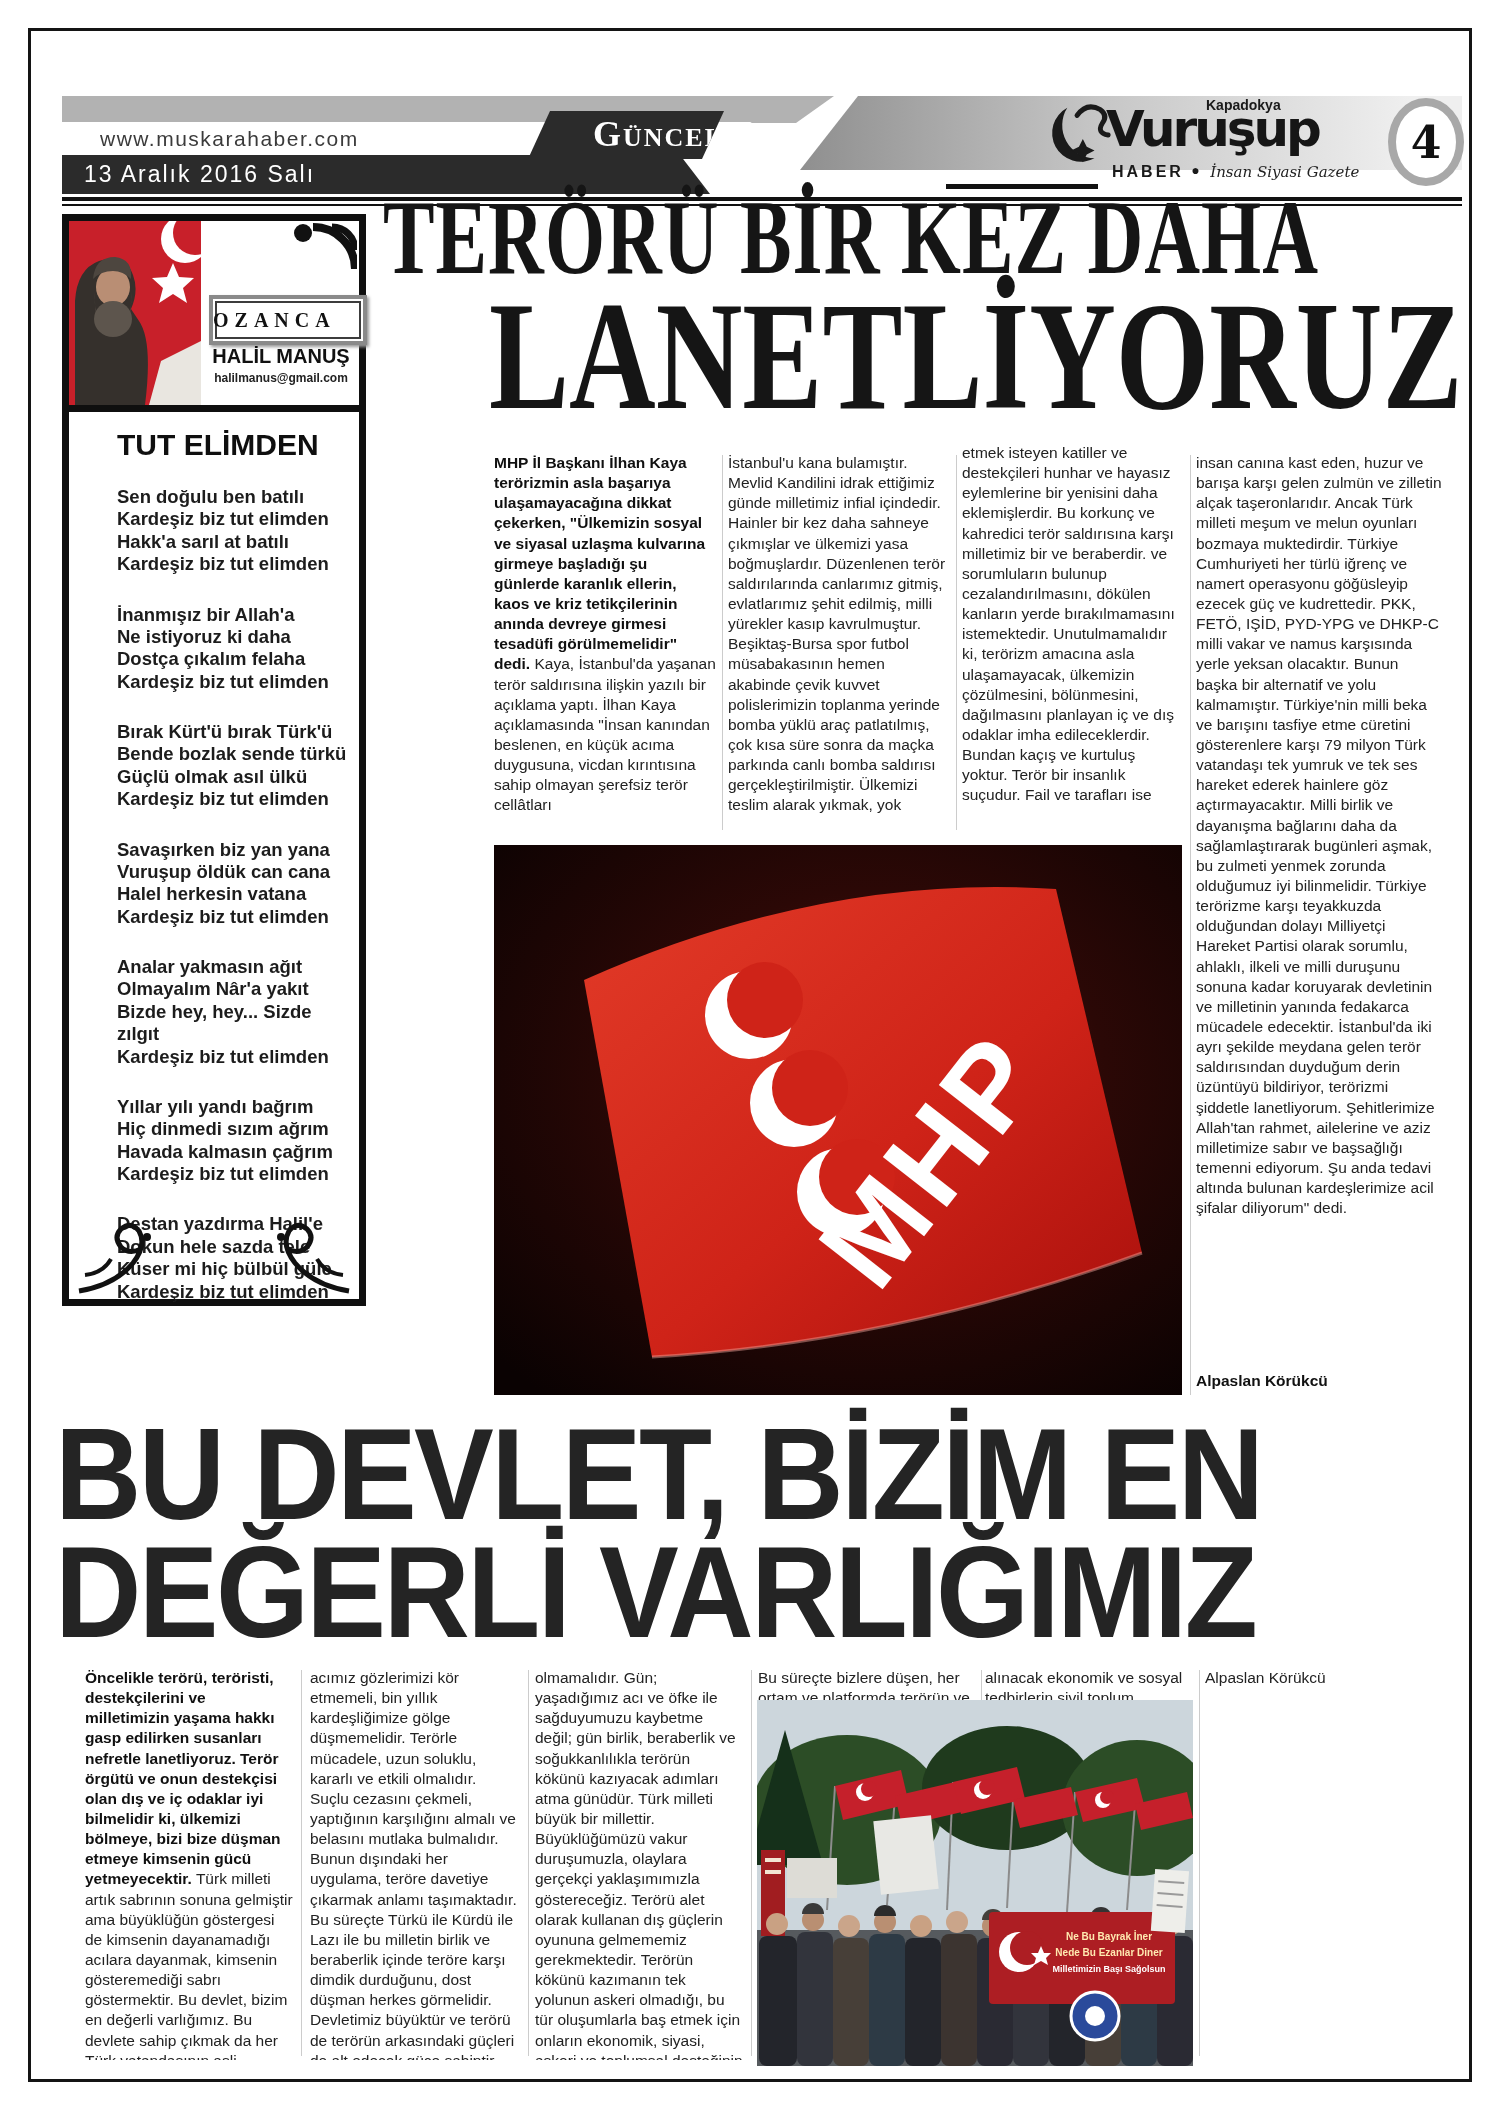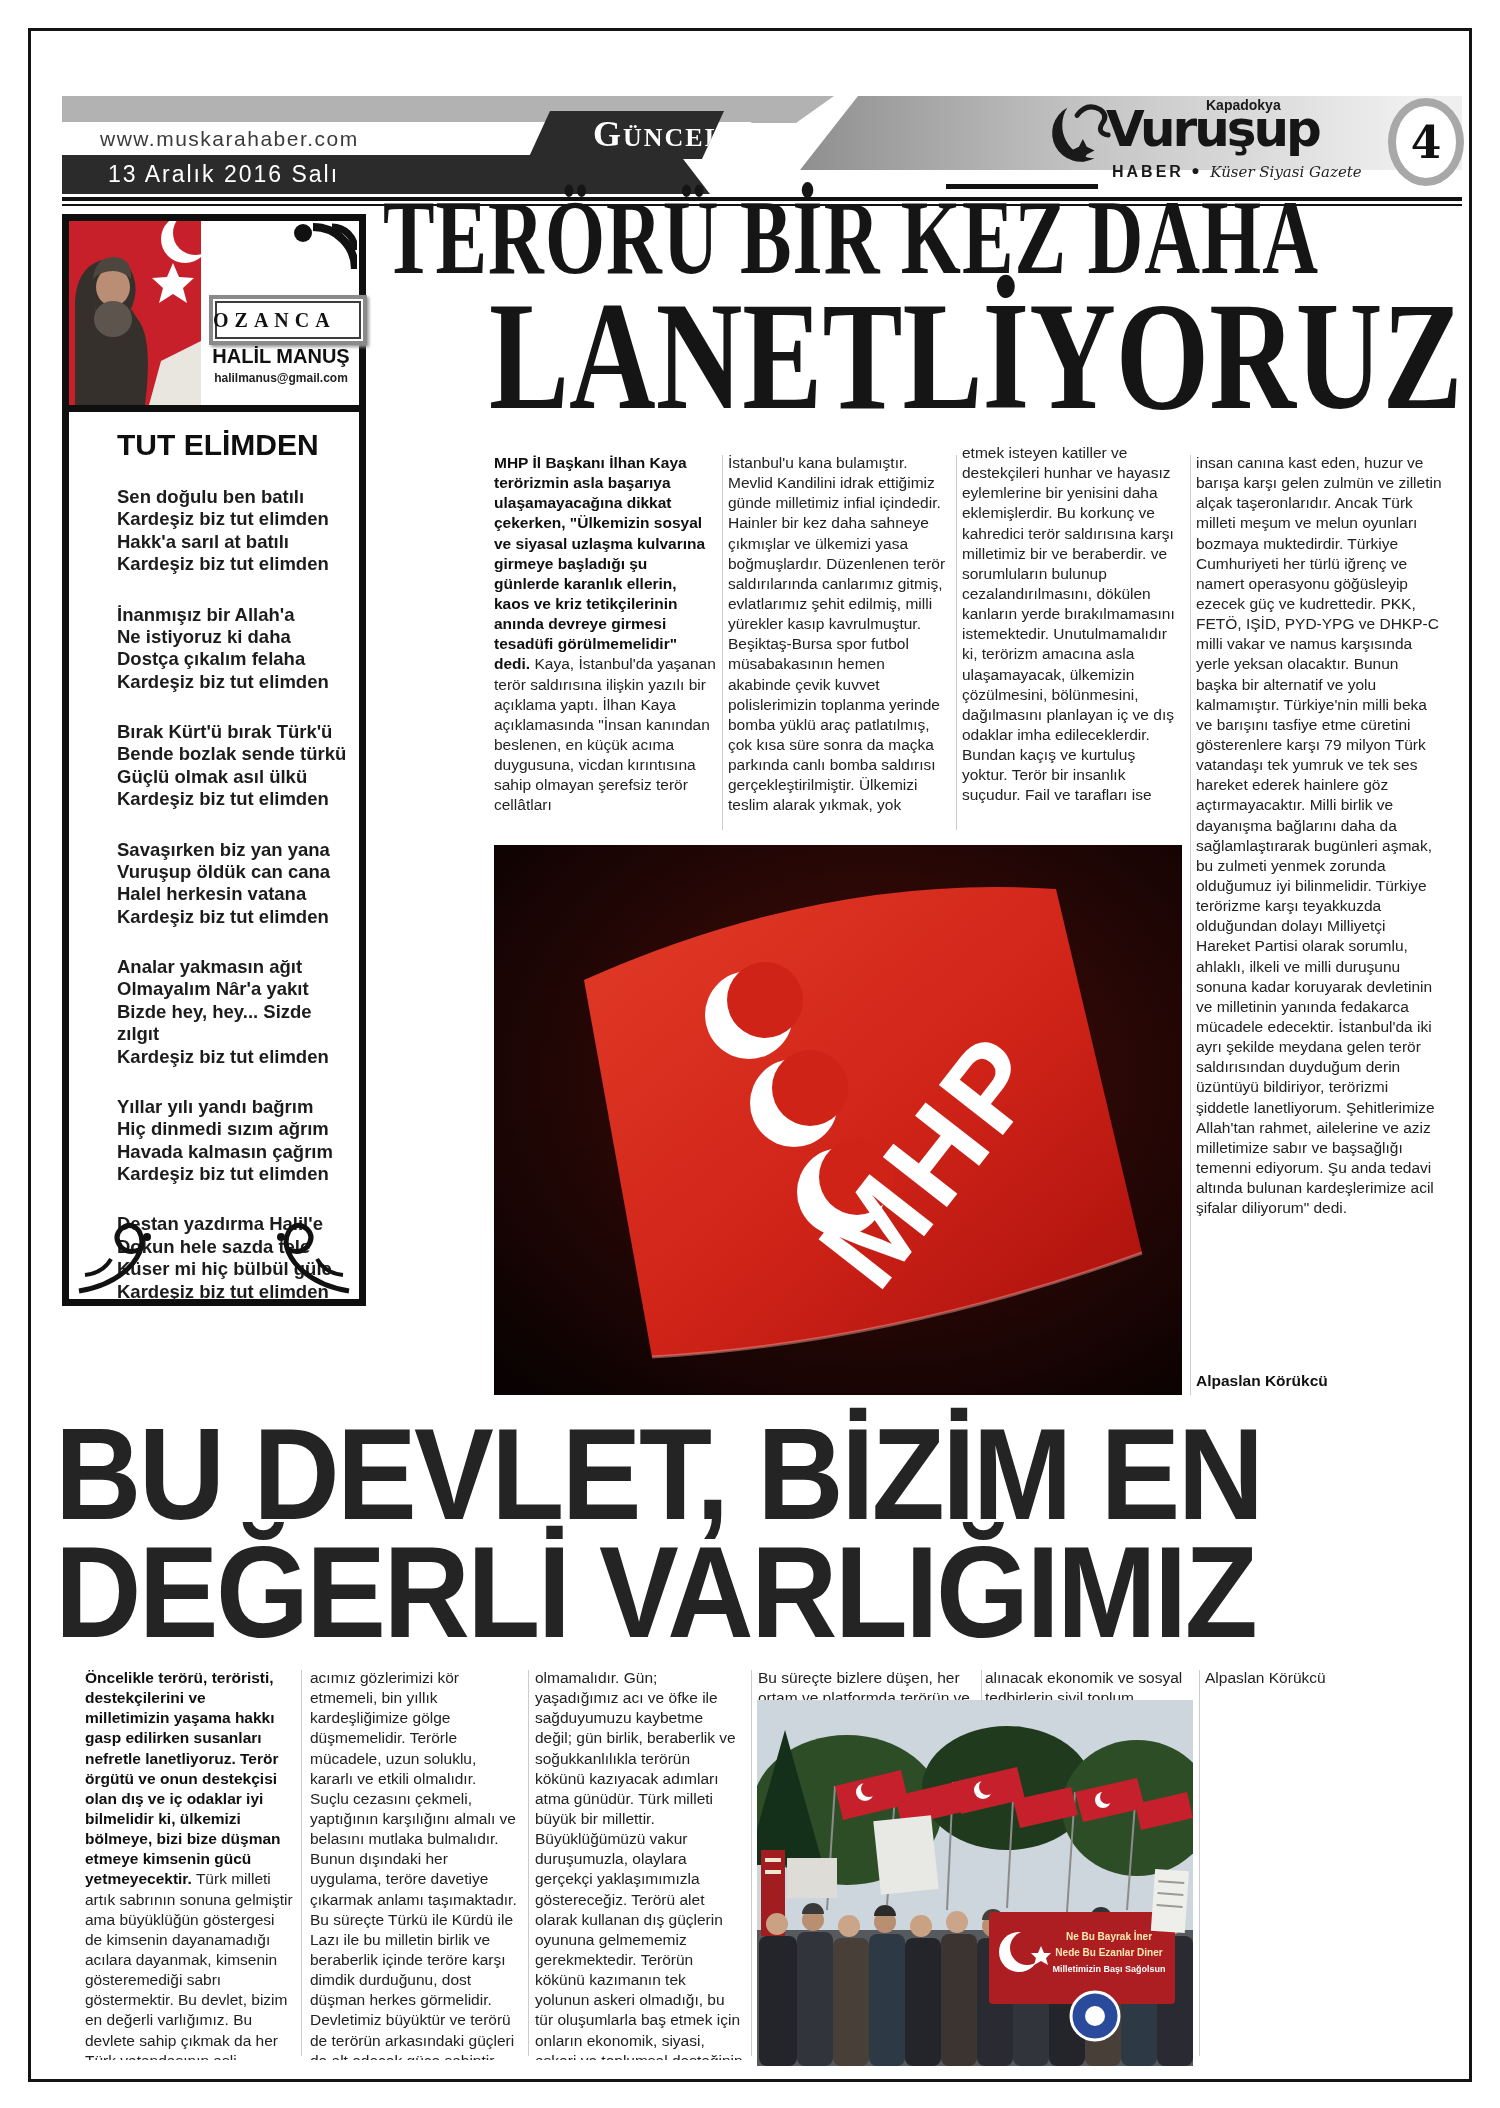--- a/index.html
+++ b/index.html
@@ -14,21 +14,21 @@
   .grayL{left:62px;top:96px;width:772px;height:27px;background:#b2b2b2;
          clip-path:polygon(0 0,100% 0,calc(100% - 38px) 100%,0 100%)}
   .grayR{left:800px;top:96px;width:662px;height:74px;
          background:linear-gradient(to right,#8f8f8f,#c6c6c6 45%,#efefef 92%);
          clip-path:polygon(58px 0,100% 0,100% 100%,0 100%)}
   .urlstrip{left:62px;top:122px;width:748px;height:34px;background:#fff;
          clip-path:polygon(0 0,92% 0,100% 100%,0 100%);
          font-size:21px;letter-spacing:1.5px;color:#3b3b3b;line-height:34px;padding-left:38px;box-sizing:border-box}
   .datebar{left:62px;top:155px;width:648px;height:39px;background:#2b2b2b;color:#fff;
          clip-path:polygon(0 0,calc(100% - 30px) 0,100% 100%,0 100%);
-         font-size:23px;letter-spacing:2px;line-height:39px;padding-left:46px;box-sizing:border-box}
+         font-size:23px;letter-spacing:2px;line-height:39px;padding-left:22px;box-sizing:border-box}
   .guncel{left:528px;top:111px;width:196px;height:48px;background:#2b2b2b;color:#fff;
          clip-path:polygon(22px 0,100% 0,calc(100% - 22px) 100%,0 100%);
          font-family:"Liberation Serif",serif;font-weight:bold;font-size:26px;
          text-transform:uppercase;text-align:right;line-height:46px;letter-spacing:2px}
   .guncel::first-letter{font-size:36px}
   .hline{left:946px;top:184px;width:152px;height:5px;background:#111}
   .kapadokya{left:1206px;top:97px;font-size:14px;font-weight:bold;color:#1a1a1a}
   .muskara{left:1106px;top:100px;font-family:"DejaVu Sans",sans-serif;font-weight:900;
          font-size:50px;letter-spacing:-3px;color:#161616}
   .haberline{left:1112px;top:162px;font-size:16px;font-weight:bold;letter-spacing:3px;color:#1a1a1a}
@@ -107,21 +107,21 @@
 <svg class="abs" style="left:1038px;top:98px" width="78" height="74" viewBox="0 0 80 76">
   <path d="M30 10 A28 28 0 1 0 58 62 A34 34 0 0 1 30 10 Z" fill="#1a1a1a"></path>
   <path d="M46 42 l4 8 8 4 -8 4 -4 8 -4 -8 -8 -4 8 -4 z" fill="#1a1a1a"></path>
   <path d="M40 18 q10 -14 24 -6 q8 6 2 14 q-6 10 6 12" stroke="#1a1a1a" fill="none" stroke-width="5" stroke-linecap="round"></path>
 </svg>
 <div class="abs kapadokya">Kapadokya</div>
 <div class="abs muskara">Vuruşup</div>
 <div class="abs haberline">
   <span>HABER</span>
   <span class="dot">●</span>
-  <span class="tagline">Küser Siyasi Gazete</span>
+  <span class="tagline">İnsan Siyasi Gazete</span>
 </div>
 <div class="abs circle4">
   <span>4</span>
 </div>
 <div class="abs sep"></div>
 
 <div class="abs ozbox">
   <div class="oztop">
     <svg class="ozphoto" width="132" height="184" viewBox="0 0 132 184">
       <rect width="132" height="184" fill="#c8202a"></rect>

